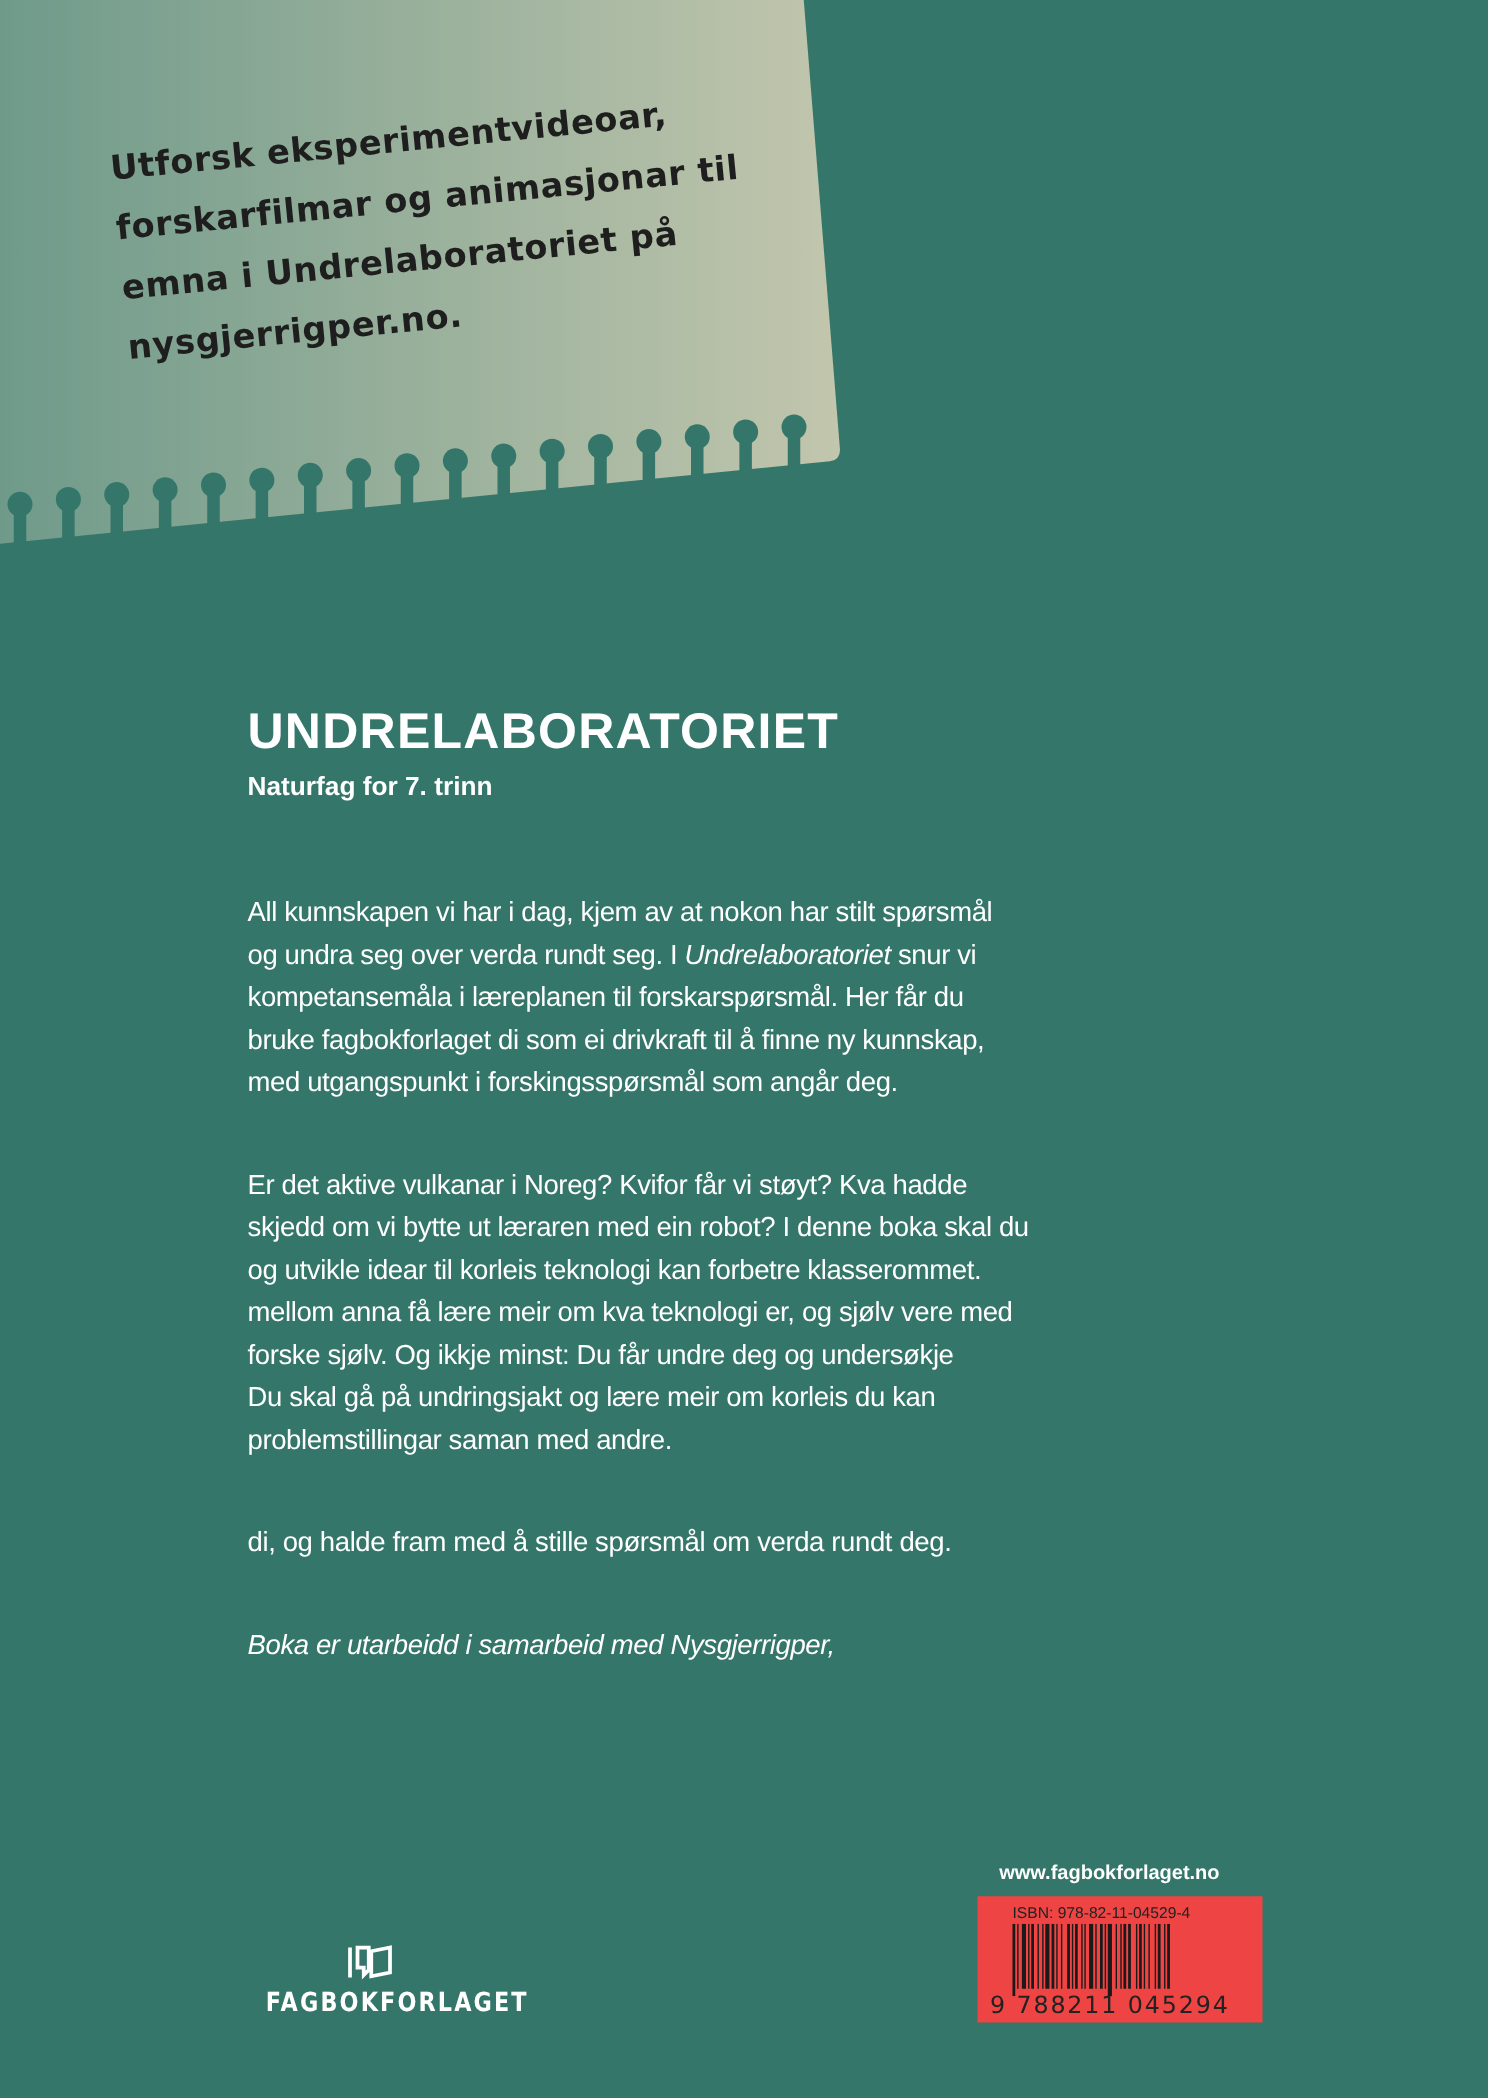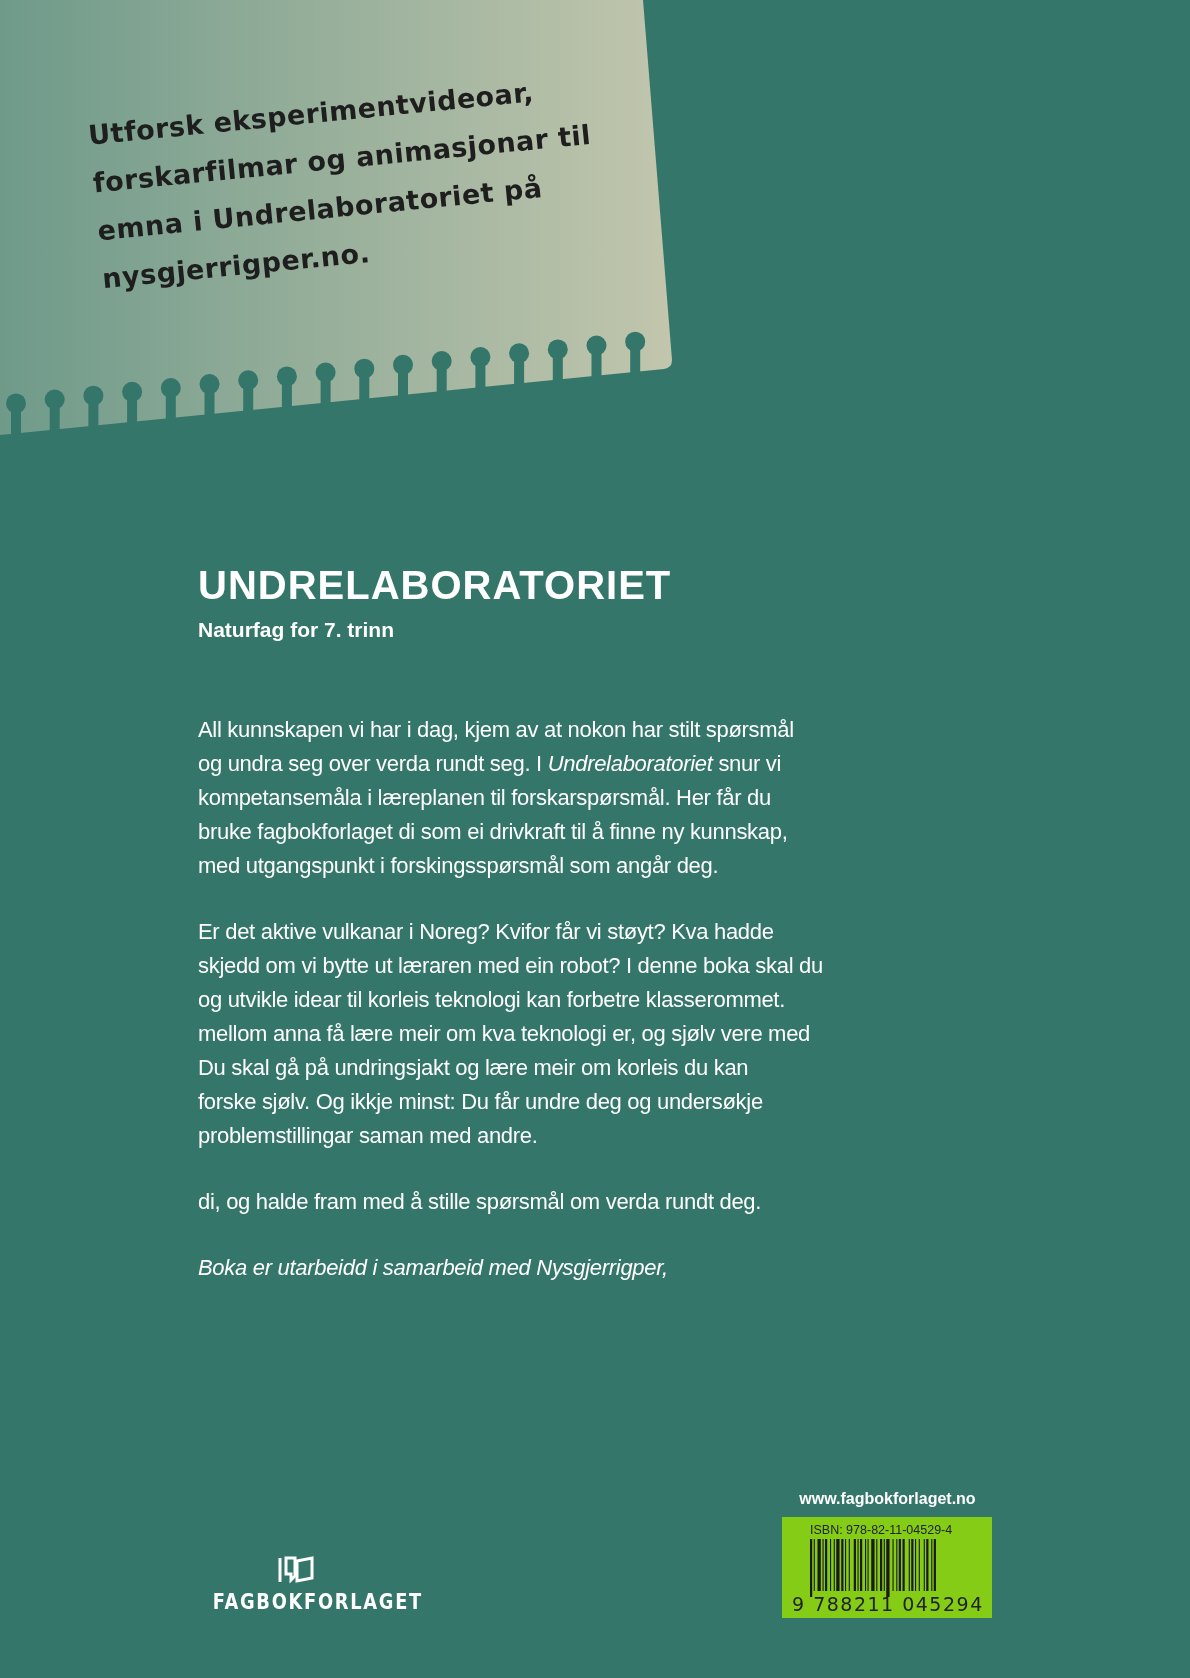--- a/index.html
+++ b/index.html
@@ -36,40 +36,40 @@
       margin: 0; line-height: 50px;
     }
     .subtitle {
       font-size: 21px; font-weight: bold; margin: 6px 0 0 0; line-height: 28px;
     }
     .para {
       font-size: 22px; line-height: 34px; margin: 0;
       font-stretch: condensed; letter-spacing: -0.3px;
     }
     .p1 { margin-top: 69px; }
-    .p2, .p3, .p4 { margin-top: 32px; }
+    .p2, .p3, .p4 { margin-top: 48px; }
     .para div { white-space: nowrap; }
     em, .italic { font-style: italic; }
     .logo {
       position: absolute; left: 198px; top: 1556px; width: 195px;
       text-align: center;
     }
     .logo-icon { display: block; margin: 0 auto; }
     .logo-text {
       font-size: 21px; font-weight: bold; letter-spacing: 2px; margin-top: 6px;
       font-family: "DejaVu Sans", sans-serif;
       transform: scaleX(0.85); transform-origin: center;
     }
     .url {
       position: absolute; left: 780px; top: 1490px; width: 215px;
       text-align: center; font-size: 16px; font-weight: bold;
     }
     .barcode-box {
       position: absolute; left: 782px; top: 1517px;
-      width: 210px; height: 101px; background: #84cc16;
+      width: 228px; height: 101px; background: #ef4444;
       color: #222;
     }
     .isbn {
       position: absolute; left: 28px; top: 6px; font-size: 12.5px;
     }
     .bars { position: absolute; left: 0; top: 22px; }
     .digits {
       position: absolute; left: 10px; top: 76px; font-size: 19px; letter-spacing: 1.5px;
       font-family: "DejaVu Sans", sans-serif;
     }
@@ -144,22 +144,22 @@
     <div>kompetansemåla i læreplanen til forskarspørsmål. Her får du</div>
     <div>bruke fagbokforlaget di som ei drivkraft til å finne ny kunnskap,</div>
     <div>med utgangspunkt i forskingsspørsmål som angår deg.</div>
   </div>
 
   <div class="para p2">
     <div>Er det aktive vulkanar i Noreg? Kvifor får vi støyt? Kva hadde</div>
     <div>skjedd om vi bytte ut læraren med ein robot? I denne boka skal du</div>
     <div>og utvikle idear til korleis teknologi kan forbetre klasserommet.</div>
     <div>mellom anna få lære meir om kva teknologi er, og sjølv vere med</div>
+    <div>forske sjølv. Og ikkje minst: Du får undre deg og undersøkje</div>
     <div>Du skal gå på undringsjakt og lære meir om korleis du kan</div>
-    <div>forske sjølv. Og ikkje minst: Du får undre deg og undersøkje</div>
     <div>problemstillingar saman med andre.</div>
   </div>
 
   <div class="para p3">
     <div>di, og halde fram med å stille spørsmål om verda rundt deg.</div>
   </div>
 
   <div class="para p4 italic">
     <div>Boka er utarbeidd i samarbeid med Nysgjerrigper,</div>
   </div>

